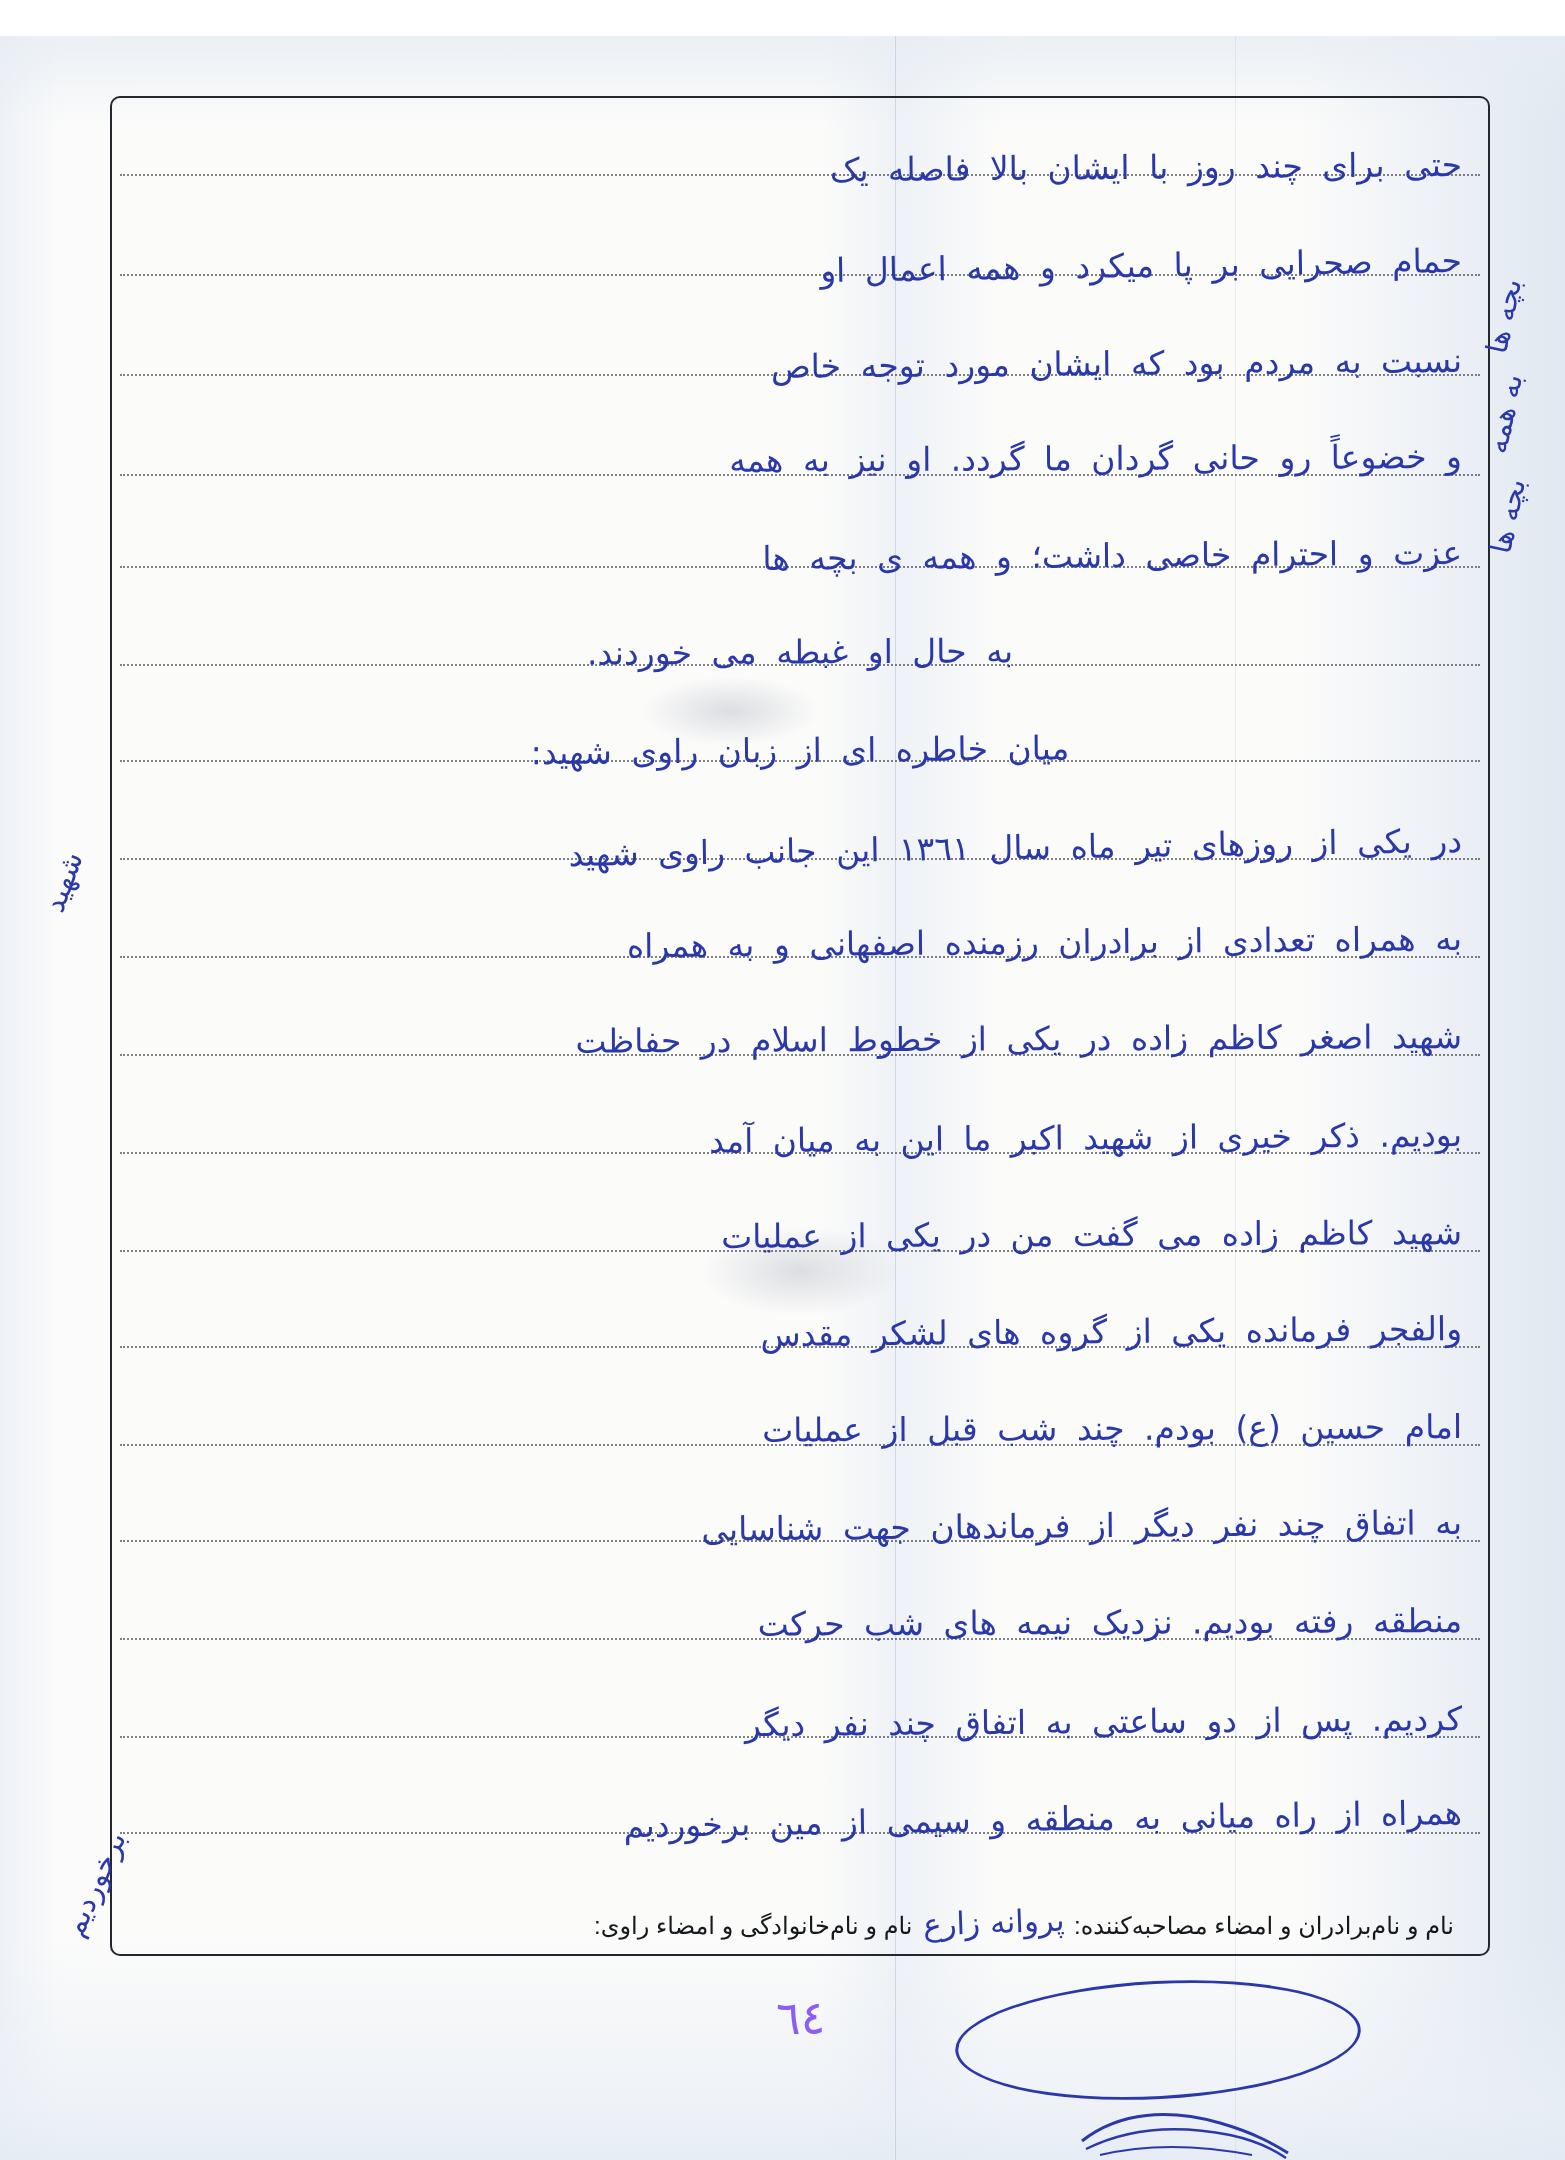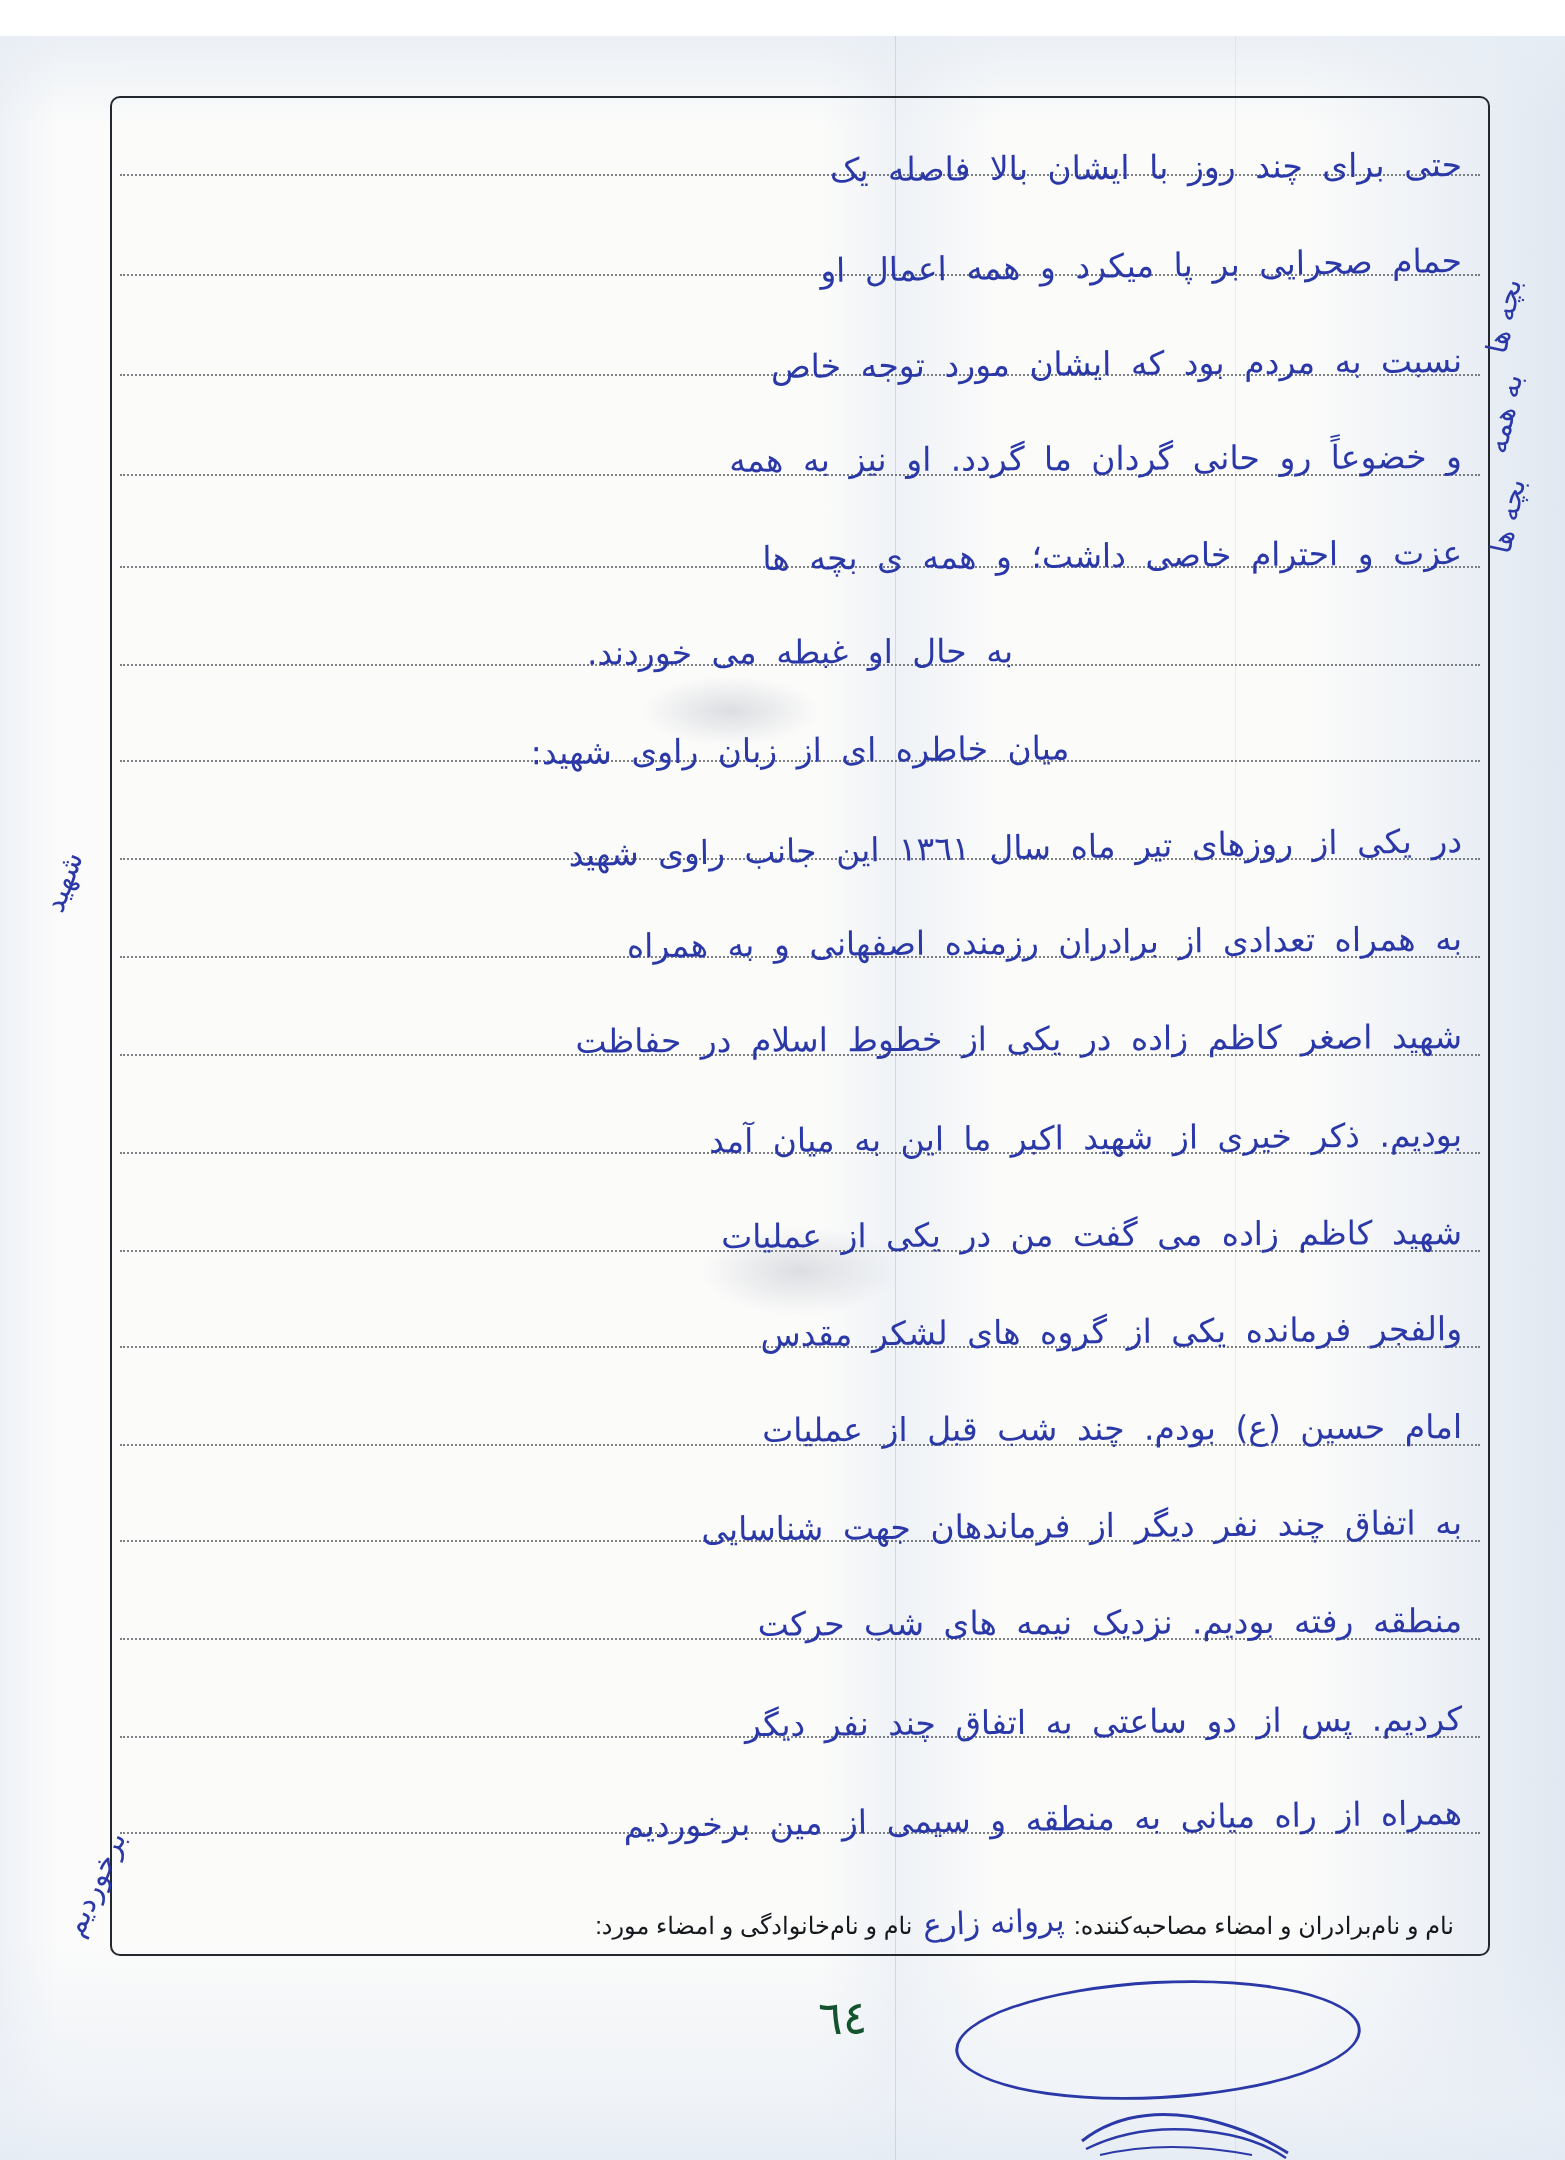--- a/index.html
+++ b/index.html
@@ -146,25 +146,25 @@
     color: #2b38a8;
     font-size: 31px;
     font-family: "DejaVu Sans", sans-serif;
     transform: rotate(-2deg);
     padding: 0 4px;
   }
 
   
   .pageno {
     position: absolute;
-    left: 818px;
+    left: 776px;
     top: 1955px;
     font-family: "DejaVu Sans", sans-serif;
     font-size: 46px;
-    color: #14532d;
+    color: #8b5cf6;
     letter-spacing: 3px;
   }
   .ink-oval {
     position: absolute;
     left: 955px;
     top: 1945px;
     width: 400px;
     height: 112px;
     border: 3.5px solid #2b38a8;
     border-radius: 50%;
@@ -239,21 +239,21 @@
     <div class="line t1" style="top:1216px">والفجر فرمانده یکی از گروه های لشکر مقدس</div>
     <div class="line t3" style="top:1314px">امام حسین (ع) بودم. چند شب قبل از عملیات</div>
     <div class="line t1" style="top:1410px">به اتفاق چند نفر دیگر از فرماندهان جهت شناسایی</div>
     <div class="line t3" style="top:1508px">منطقه رفته بودیم. نزدیک نیمه های شب حرکت</div>
     <div class="line t1" style="top:1606px">کردیم. پس از دو ساعتی به اتفاق چند نفر دیگر</div>
     <div class="line t2" style="top:1700px">همراه از راه میانی به منطقه و سیمی از مین برخوردیم</div>
 
     <div class="footer-print">
       <span>نام و نام‌برادران و امضاء مصاحبه‌کننده:</span>
       <span class="sig-hand">پروانه زارع</span>
-      <span>نام و نام‌خانوادگی و امضاء مورد:</span>
+      <span>نام و نام‌خانوادگی و امضاء راوی:</span>
       <span class="sig-hand"></span>
     </div>
   </div>
 
   <div class="margin-note mn-left" style="left:1496px; top:300px; transform: rotate(-78deg);">بچه ها</div>
   <div class="margin-note mn-left" style="left:1496px; top:400px; transform: rotate(-78deg);">به همه</div>
   <div class="margin-note mn-left" style="left:1500px; top:500px; transform: rotate(-78deg);">بچه ها</div>
   <div class="margin-note mn-right" style="left:12px; top:800px; transform: rotate(-70deg);">شهید</div>
   <div class="margin-note mn-right" style="left:6px; top:1780px; transform: rotate(-66deg);">برخوردیم</div>
 

